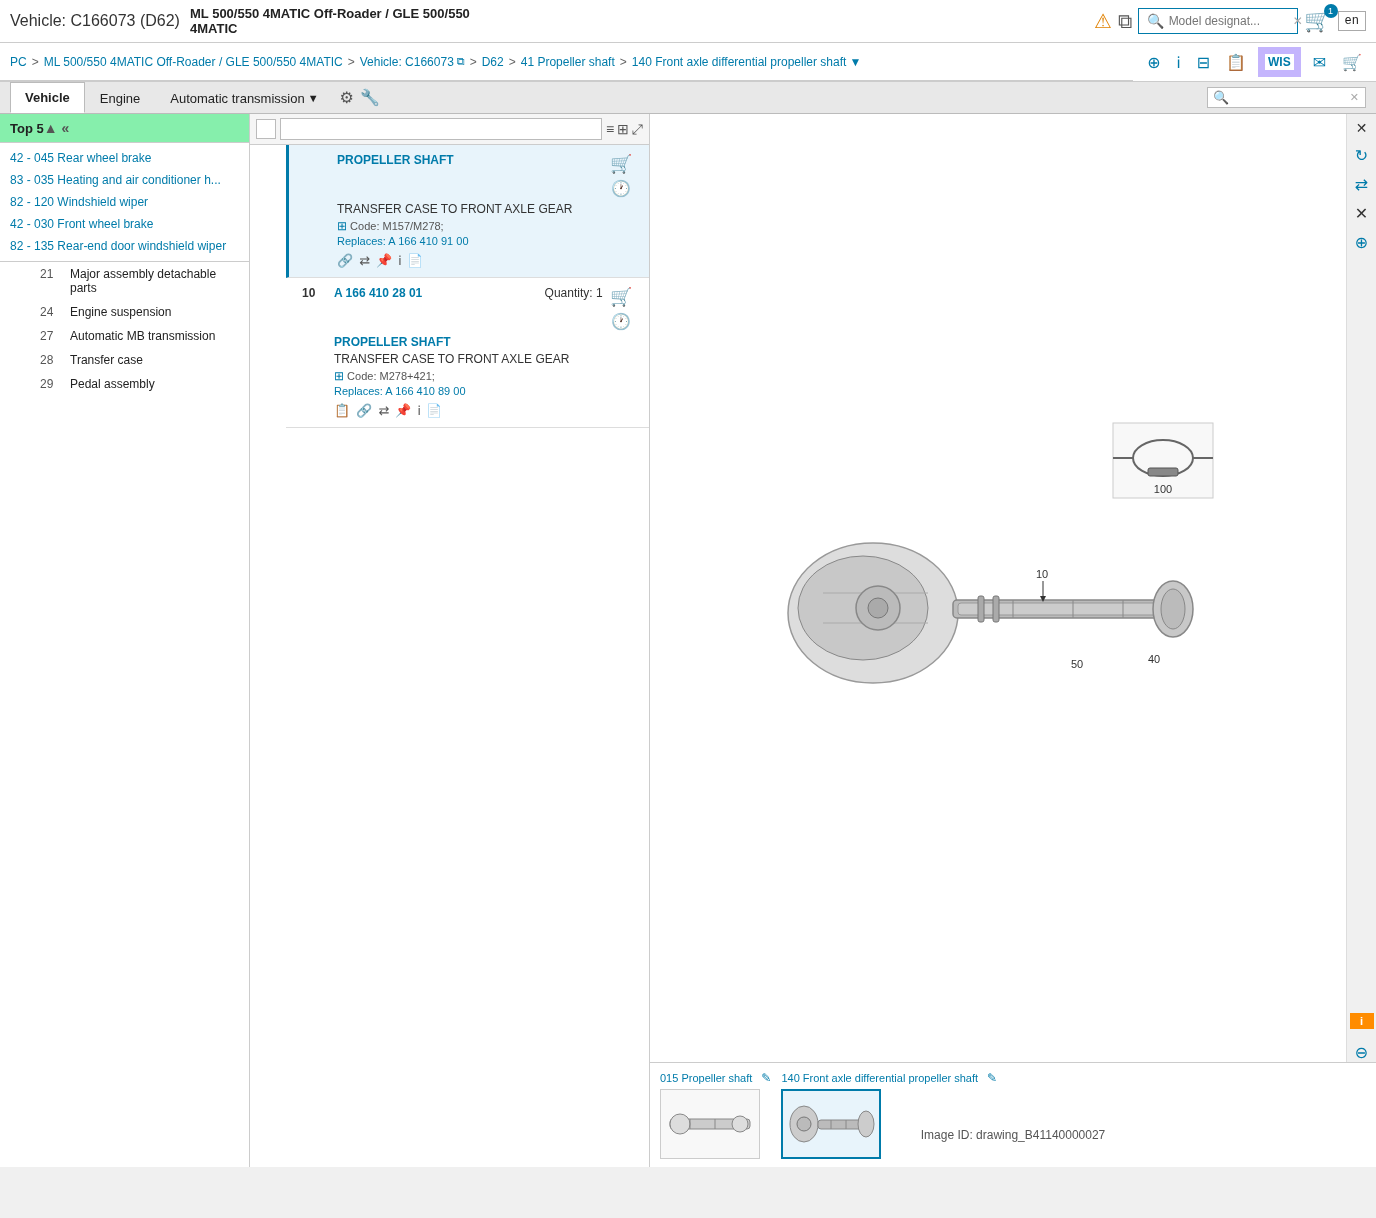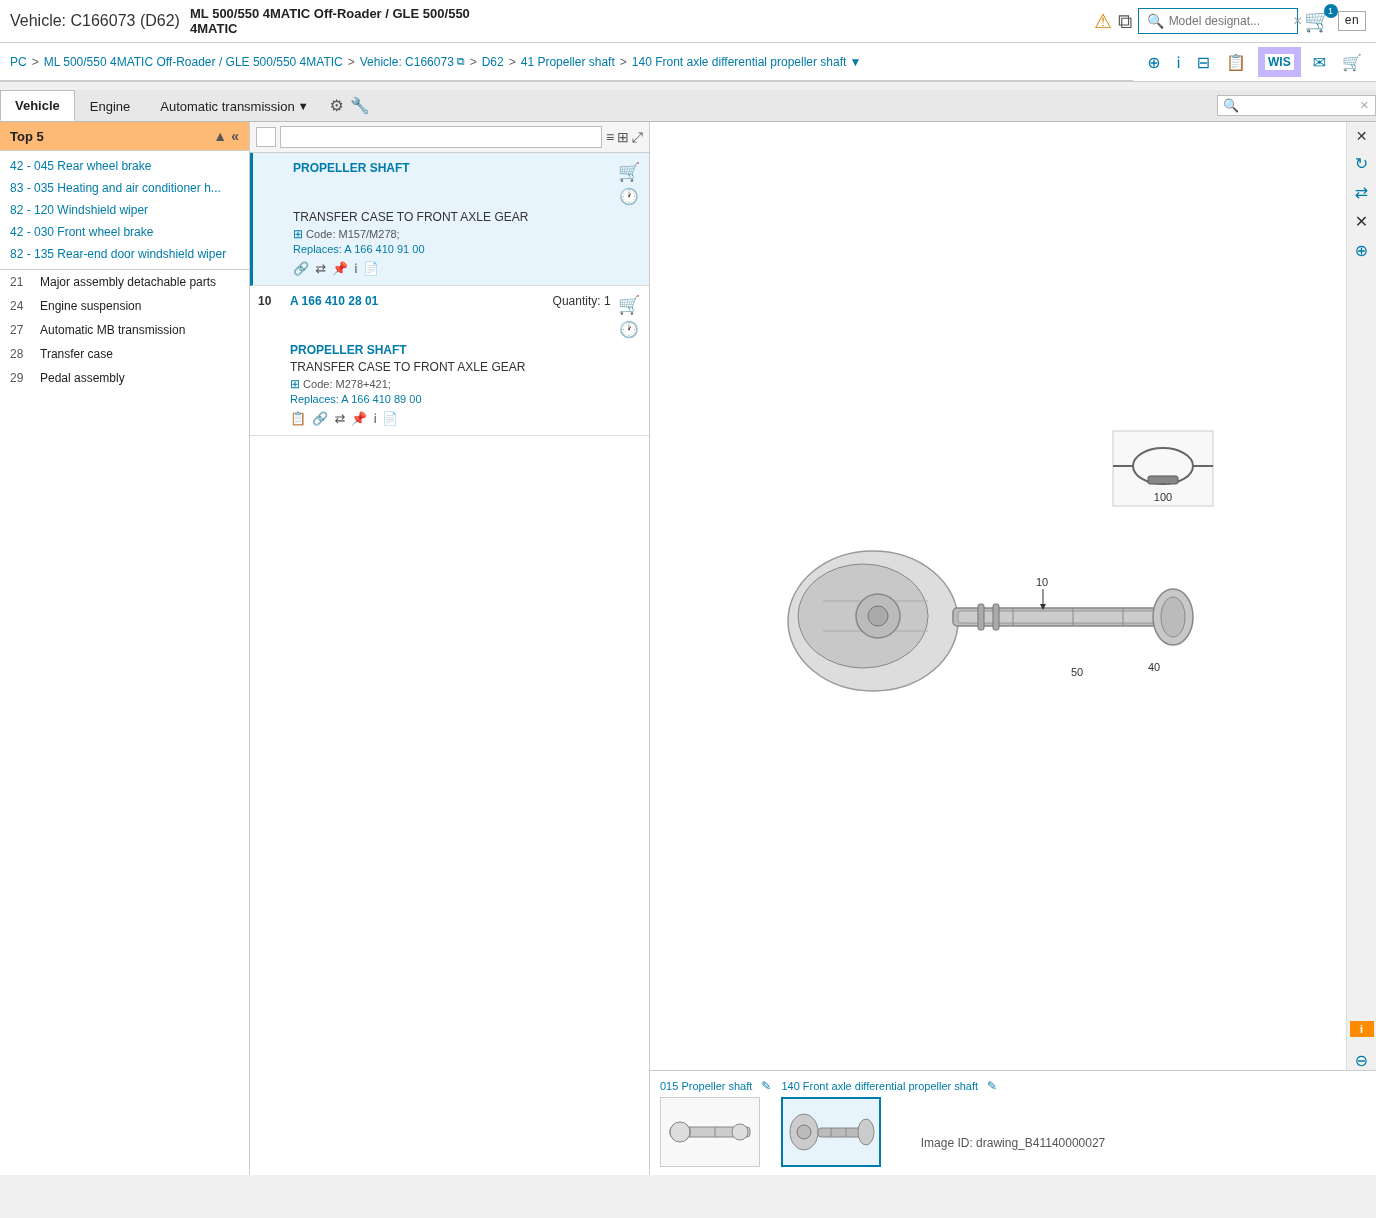--- a/index.html
+++ b/index.html
@@ -87,25 +87,24 @@
       cursor: pointer;
       color: #007baa;
       font-size: 16px;
       padding: 2px 4px;
     }
 
     
     .tabs-bar {
       background: #e8e8e8;
       border-bottom: 1px solid #bbb;
-      padding: 0 0;
+      padding: 0 10px;
       display: flex;
       align-items: center;
       gap: 0;
-      margin-top: 8px;
     }
     .tab {
       padding: 7px 14px;
       cursor: pointer;
       font-size: 13px;
       border: 1px solid transparent;
       border-bottom: none;
       background: transparent;
     }
     .tab.active {
@@ -138,23 +137,23 @@
       min-width: 250px;
       background: #fff;
       border-right: 1px solid #ccc;
       display: flex;
       flex-direction: column;
       overflow: hidden;
     }
     .sidebar-top5-header {
       display: flex;
       align-items: center;
-      justify-content: space-between;
+      justify-content: flex-start;
       padding: 6px 10px;
-      background: #fdba74;
+      background: #86efac;
       border-bottom: 1px solid #ccc;
       font-weight: bold;
       font-size: 13px;
     }
     .sidebar-top5-header .collapse-icons { display: flex; gap: 4px; color: #555; cursor: pointer; font-size: 14px; }
     .top5-list { padding: 4px 0; border-bottom: 1px solid #ccc; }
     .top5-item {
       padding: 4px 10px;
       font-size: 12px;
       color: #007baa;
@@ -162,20 +161,21 @@
     }
     .main-groups-header {
       padding: 6px 10px;
       font-weight: bold;
       font-size: 13px;
       background: #f5f5f5;
     }
     .main-groups-list {
       overflow-y: auto;
       flex: 1;
+      margin-left: 30px;
     }
     .group-item {
       display: flex;
       align-items: flex-start;
       padding: 5px 10px;
       cursor: pointer;
       font-size: 12px;
       gap: 8px;
     }
     .group-item .group-num { color: #555; min-width: 22px; }
@@ -205,22 +205,23 @@
       font-size: 12px;
       outline: none;
     }
     .center-search-bar .view-icons { display: flex; gap: 3px; }
     .center-search-bar .view-icons span { cursor: pointer; font-size: 14px; color: #555; }
 
     .parts-list { overflow-y: auto; flex: 1; }
 
     .part-item {
       border-bottom: 1px solid #ddd;
-      padding: 8px 8px;
-      background: #fff;
+      padding: 8px 16px;
+      background: #fff;
+      margin-left: 36px;
     }
     .part-item .part-number-row {
       display: flex;
       align-items: flex-start;
       gap: 8px;
       margin-bottom: 4px;
     }
     .part-item .pos-num {
       font-weight: bold;
       font-size: 12px;

